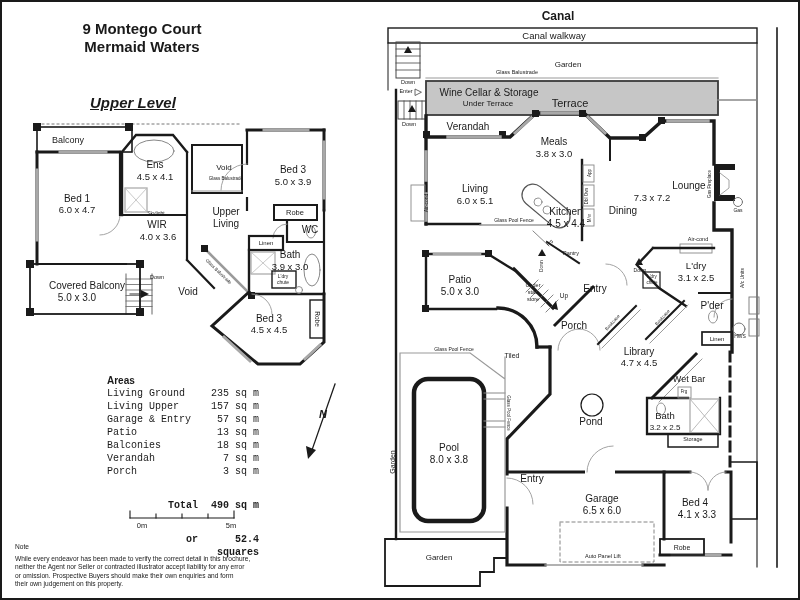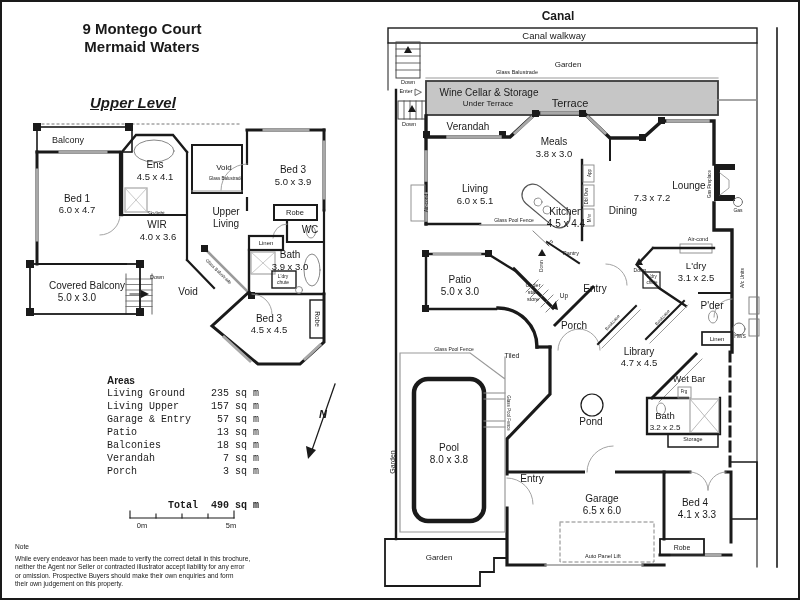--- a/index.html
+++ b/index.html
@@ -368,20 +368,24 @@
         <span class="av">7 sq m</span>
       </div>
   <div class="arow">
         <span class="al">Porch</span>
         <span class="av">3 sq m</span>
       </div>
   <div class="arow abold">
         <span class="al r">Total</span>
         <span class="av">490 sq m</span>
       </div>
+  <div class="arow abold">
+        <span class="al r">or</span>
+        <span class="av">52.4 squares</span>
+      </div>
 </div>
 
 <div class="note">
   <div class="nt">Note</div>
   <div>While every endeavor has been made to verify the correct detail in this brochure,</div>
   <div>neither the Agent nor Seller or contracted illustrator accept liability for any error</div>
   <div>or omission. Prospective Buyers should make their own enquiries and form</div>
   <div>their own judgement on this property.</div>
 </div>
 

